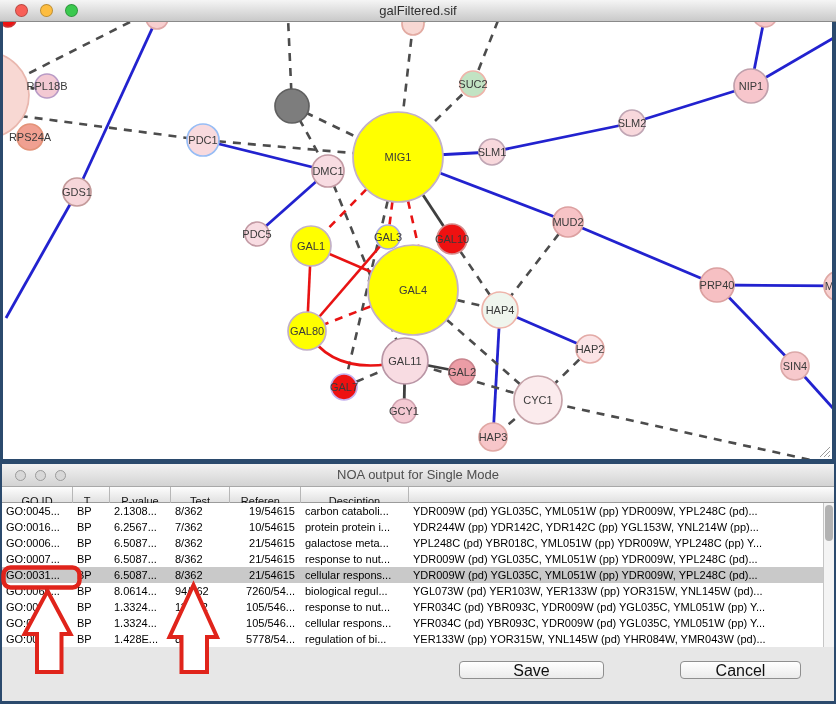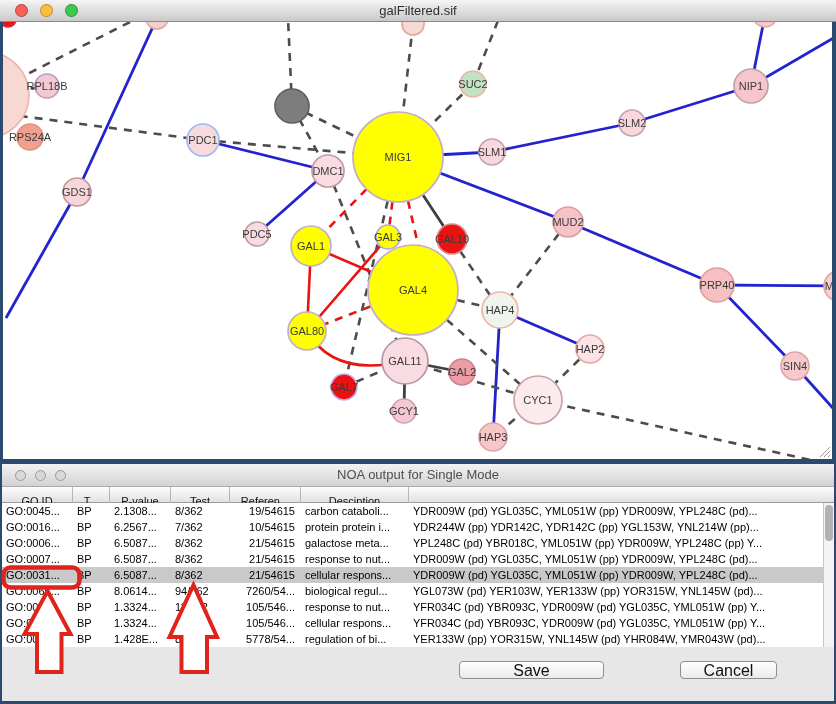--- a/index.html
+++ b/index.html
@@ -31,21 +31,21 @@
   .row{display:flex;height:16px;align-items:center;white-space:nowrap;}
   .row.selected{background:#c9c9c9;}
   .cell{box-sizing:border-box;padding-left:4px;font-size:11px;color:#000;overflow:hidden;flex:0 0 auto;height:16px;line-height:16px;}
   .cell.right{text-align:right;padding-right:6px;padding-left:0;}
   .vscroll{position:absolute;right:0;top:39px;width:11px;height:144px;background:#f4f4f4;border-left:1px solid #c6c6c6;box-sizing:border-box;}
   .vthumb{position:absolute;left:1px;top:2px;width:8px;height:36px;background:#b2b2b2;border-radius:4px;}
   .btn{position:absolute;height:18px;border:1px solid #8f8f8f;border-radius:4px;
        background:linear-gradient(#ffffff,#ebebeb);font-size:16px;color:#111;
        font-family:"Liberation Sans",sans-serif;text-align:center;line-height:16px;box-sizing:border-box;}
   #save-btn{left:457px;top:197px;width:145px;}
-  #cancel-btn{left:678px;top:197px;width:97px;}
+  #cancel-btn{left:678px;top:197px;width:121px;}
   
   #annot{position:absolute;left:0;top:0;width:836px;height:704px;pointer-events:none;z-index:60;}
 </style>
 </head>
 <body>
 
 <div class="net-window">
   <div class="titlebar">
     <span class="tl b1" style="background: rgb(248, 95, 87);"></span>
     <span class="tl b2" style="background: rgb(253, 189, 64);"></span>

